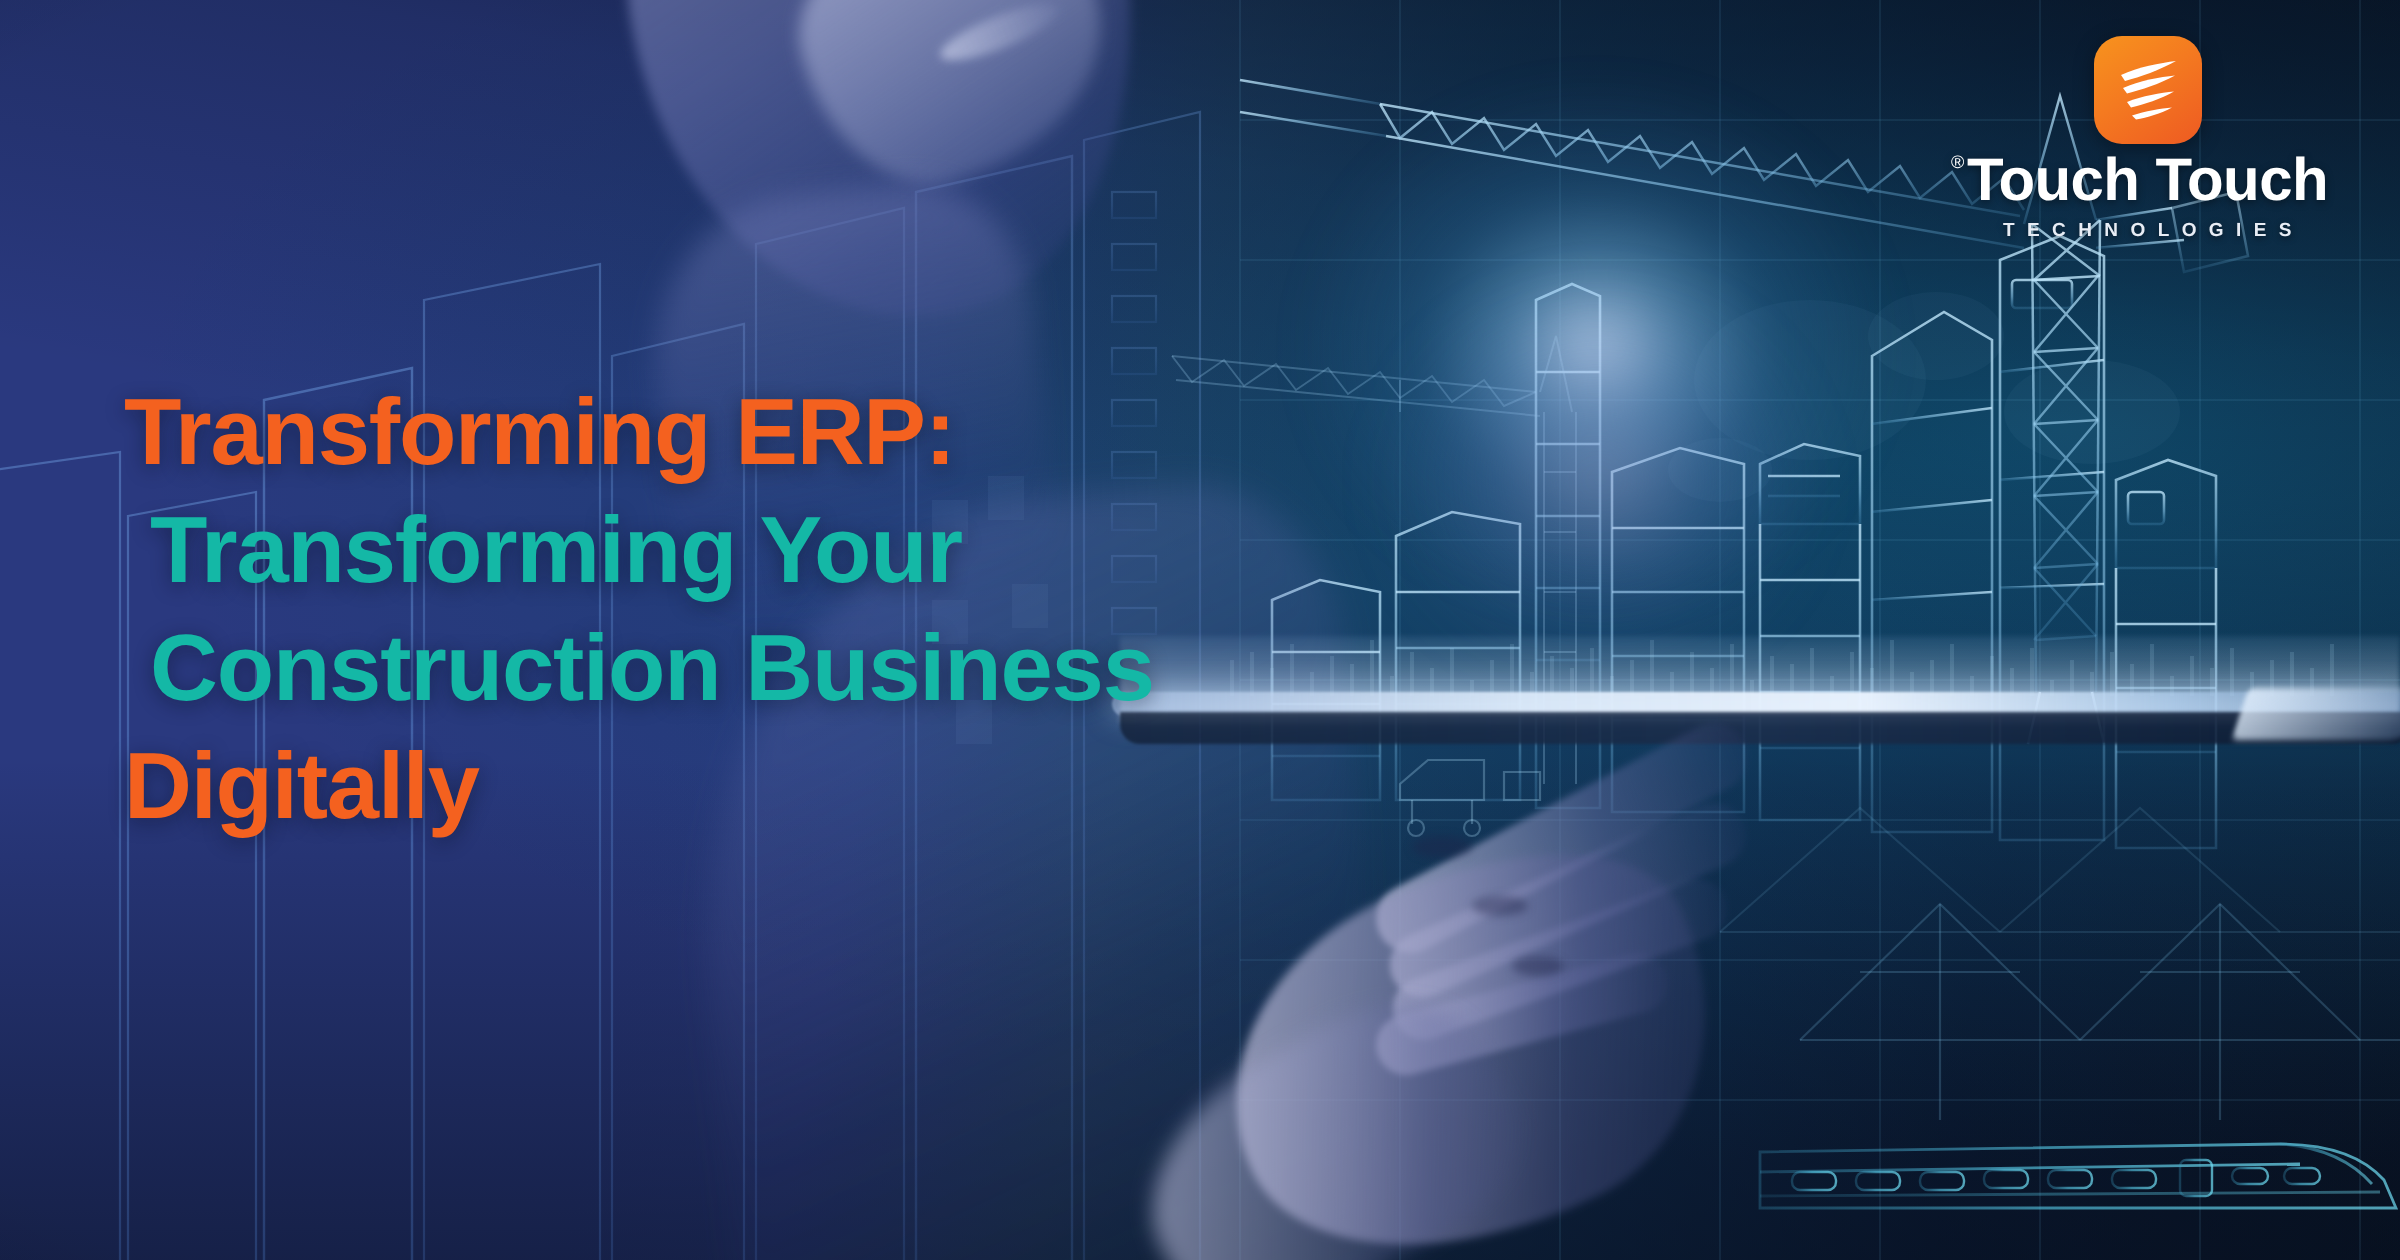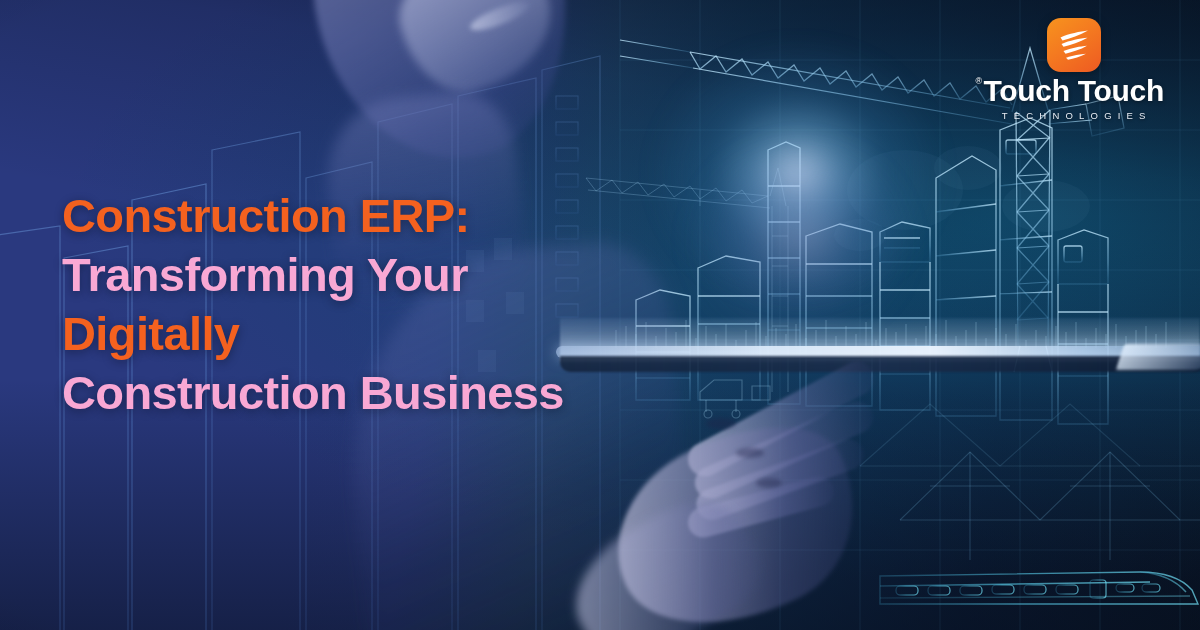--- a/index.html
+++ b/index.html
@@ -163,37 +163,37 @@
   .logo-name{
     font-size:30px;font-weight:bold;color:#ffffff;letter-spacing:-.3px;
     line-height:1;white-space:nowrap;
     text-shadow:0 1px 4px rgba(0,0,0,.45);
     position:relative;
   }
   .logo-reg{
     position:absolute;left:-8px;top:1px;font-size:9px;font-weight:normal;
   }
   .logo-sub{
-    font-size:9.5px;font-weight:normal;color:#e8edf5;
+    font-size:9.5px;font-weight:bold;color:#e8edf5;
     letter-spacing:6.2px;white-space:nowrap;margin-right:-6px;
     text-shadow:0 1px 3px rgba(0,0,0,.5);
   }
 
   
   .headline{
     position:absolute;left:62px;top:186px;z-index:25;
     width:620px;
   }
   .hl{
     font-size:47px;font-weight:bold;line-height:59px;
     letter-spacing:-.6px;margin:0;white-space:nowrap;
     text-shadow:0 2px 10px rgba(6,14,34,.45);
   }
   .hl-accent{color:#f4611f;}
-  .hl-white{color:#f9a8d4;}
+  .hl-white{color:#14b8a6;margin-left:13px;}
 </style>
 </head>
 <body>
 
 <div class="banner">
 
   <div class="bg-base"></div>
   <div class="bg-teal"></div>
   <div class="bg-darktop"></div>
 
@@ -646,19 +646,19 @@
         </g>
       </svg>
     </div>
     <div class="logo-name">
       <span class="logo-reg">®</span><span>Touch Touch</span>
     </div>
     <div class="logo-sub">TECHNOLOGIES</div>
   </div>
 
   <div class="headline">
-    <div class="hl hl-accent">Construction ERP:</div>
+    <div class="hl hl-accent">Transforming ERP:</div>
     <div class="hl hl-white">Transforming Your</div>
+    <div class="hl hl-white">Construction Business</div>
     <div class="hl hl-accent">Digitally</div>
-    <div class="hl hl-white">Construction Business</div>
   </div>
 
 </div>
 
 </body></html>

